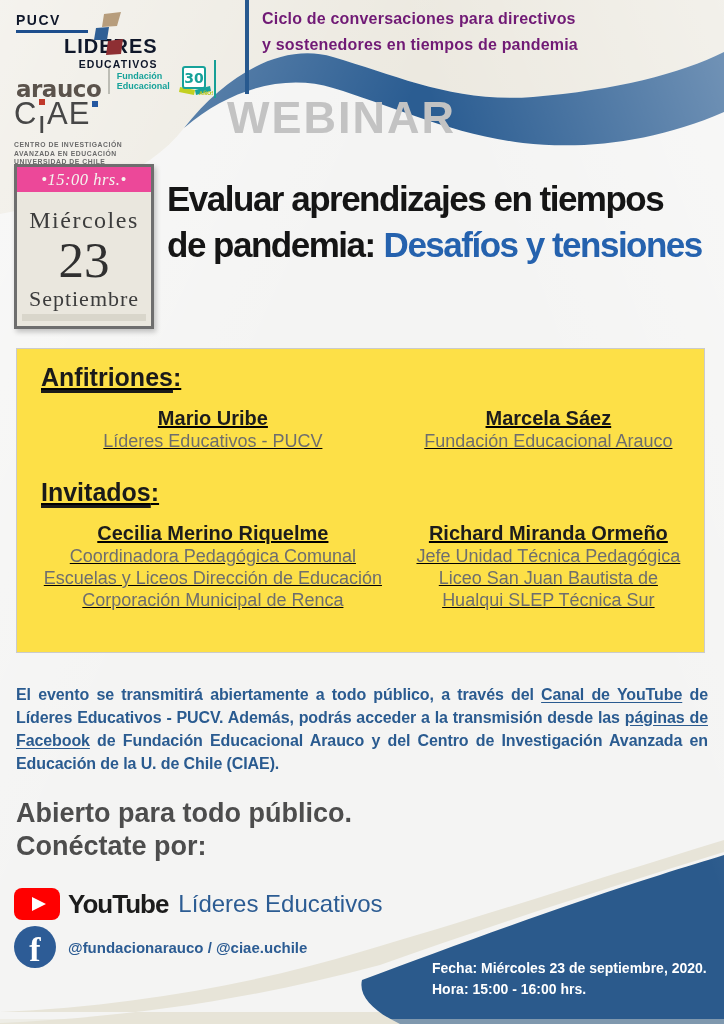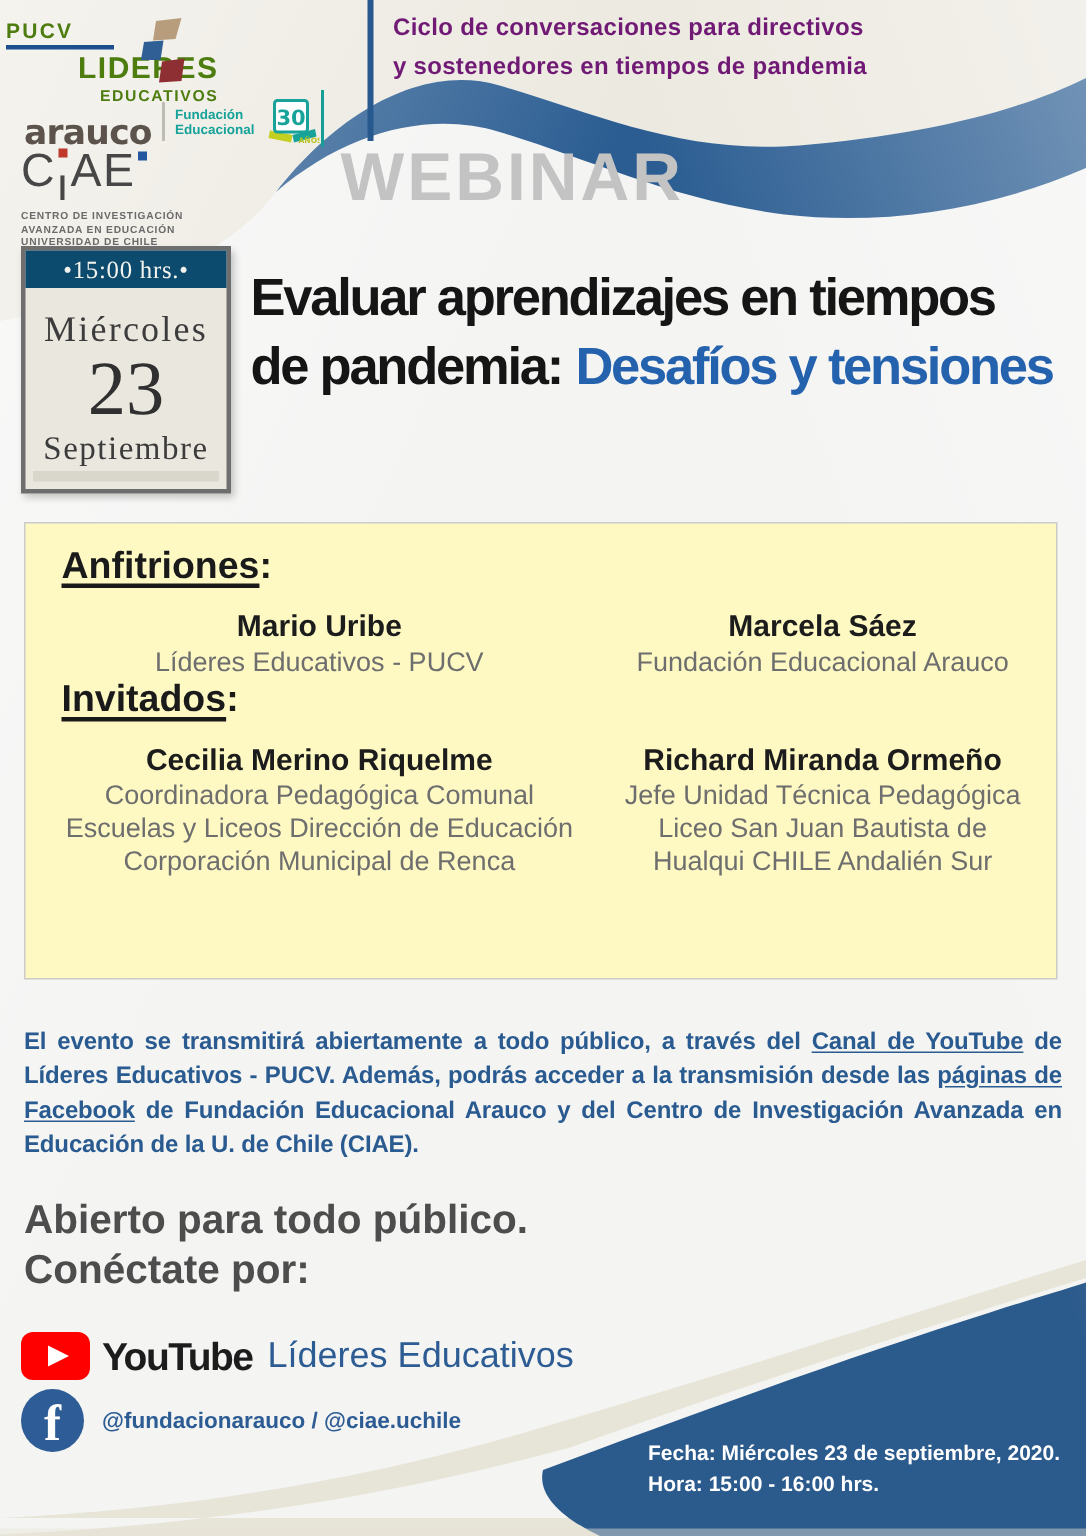--- a/index.html
+++ b/index.html
@@ -11,21 +11,21 @@
          background:linear-gradient(115deg,rgba(255,255,255,.45) 0%,rgba(255,255,255,0) 38%),
                     linear-gradient(250deg,rgba(255,255,255,.35) 0%,rgba(255,255,255,0) 30%);}
   #content{position:absolute;inset:0;z-index:2;}
 
   
   #banner-border{left:245px;top:0;width:4px;height:94px;background:#27598f;}
   #banner{left:262px;top:6px;width:455px;color:#701a75;font-weight:bold;
           font-size:16px;line-height:26px;letter-spacing:.2px;white-space:nowrap;}
 
   
-  #pucv-logo{left:4px;top:12px;color:#4d7c0f;}
+  #pucv-logo{left:16px;top:12px;color:#0f172a;}
   #pucv-top{font-size:14px;font-weight:bold;letter-spacing:1.5px;border-bottom:3px solid #1d4e8d;
             width:72px;padding-bottom:2px;}
   #pucv-mid{font-size:20px;font-weight:bold;letter-spacing:1px;margin-top:2px;margin-left:48px;}
   #pucv-bot{font-size:10.5px;font-weight:bold;letter-spacing:1.1px;text-align:right;}
   #pucv-pinwheel{left:94px;top:12px;}
 
   #arauco-row{left:16px;top:60px;display:flex;align-items:center;gap:7px;}
   #arauco-word{font-family:"DejaVu Sans",sans-serif;font-size:23px;font-weight:bold;
                color:#5b534c;letter-spacing:-.5px;margin-top:16px;}
   .vsep{width:1.5px;height:26px;background:#bdbdb5;}
@@ -38,40 +38,40 @@
   .sq{width:6px;height:6px;display:inline-block;}
   #ciae-idot{display:inline-flex;flex-direction:column;align-items:center;}
   #ciae-sub{margin-top:3px;font-size:6.8px;line-height:8.6px;font-weight:bold;
             color:#6a6a6a;letter-spacing:.55px;}
 
   
   #webinar{left:227px;top:92px;font-size:45px;font-weight:800;color:#c3c3c3;letter-spacing:2px;}
   #calendar{left:14px;top:164px;width:134px;background:#eae7de;border:3px solid #6e6e6e;
             box-shadow:2px 3px 5px rgba(0,0,0,.22);text-align:center;
             font-family:"Liberation Serif",serif;color:#3c3c3c;}
-  #cal-time{background:#0c4a6e;color:#f4f4ee;font-size:16.5px;line-height:25px;
-            font-family:"Liberation Serif",serif;letter-spacing:.5px;}
+  #cal-time{background:#ec4899;color:#f4f4ee;font-size:16.5px;line-height:25px;
+            font-family:"Liberation Serif",serif;letter-spacing:.5px;font-style:italic;}
   #cal-weekday{font-size:24px;line-height:28px;letter-spacing:1.5px;margin-top:14px;}
   #cal-day{font-size:51px;line-height:52px;font-weight:400;color:#303030;}
   #cal-month{font-size:22px;line-height:25px;letter-spacing:1px;}
   #cal-strip{height:7px;background:#d9d6cb;margin:3px 5px 5px 5px;}
 
   #title{left:167px;top:176px;white-space:nowrap;font-weight:800;
          font-size:35px;line-height:46px;letter-spacing:-1.5px;color:#151515;}
   #title .blue{color:#2562ae;margin-left:9px;}
 
   
-  #panel{left:16px;top:348px;width:689px;height:305px;background:#fef9c3;
-         border:1.5px solid #cbcbcb;box-sizing:border-box;padding:14px 8px 0 8px;}
+  #panel{left:16px;top:348px;width:689px;height:305px;background:#fde047;
+         border:1.5px solid #cbcbcb;box-sizing:border-box;padding:14px 8px 0 8px;text-decoration:underline;}
   .heading{font-size:25px;font-weight:800;color:#1a1a1a;margin-left:16px;}
   .heading .hw{text-decoration:underline;text-decoration-thickness:2.5px;text-underline-offset:4px;}
   .people{display:grid;grid-template-columns:56% 44%;margin-top:14px;text-align:center;}
   .pname{font-size:20px;font-weight:bold;color:#1c1c1c;line-height:24px;}
   .prole{font-size:18px;color:#6e6e6e;line-height:22px;white-space:nowrap;}
-  #guests-heading{}
+  #guests-heading{margin-top:26px;}
 
   
   #broadcast{left:16px;top:683px;width:692px;text-align:justify;color:#2a5b90;
              font-weight:bold;font-size:16px;line-height:23px;letter-spacing:-.1px;}
   #broadcast .link{text-decoration:underline;text-underline-offset:2px;cursor:pointer;}
 
   
   #open{left:16px;top:797px;font-size:27px;line-height:33px;font-weight:bold;color:#4d4d4d;}
   #yt-row{left:14px;top:888px;display:flex;align-items:center;}
   #yt-wordmark{font-size:26px;font-weight:bold;color:#1c1c1c;letter-spacing:-1px;margin-left:8px;}
@@ -190,21 +190,21 @@
       <div>
         <div class="pname">Cecilia Merino Riquelme</div>
         <div class="prole">Coordinadora Pedagógica Comunal</div>
         <div class="prole">Escuelas y Liceos Dirección de Educación</div>
         <div class="prole">Corporación Municipal de Renca</div>
       </div>
       <div>
         <div class="pname">Richard Miranda Ormeño</div>
         <div class="prole">Jefe Unidad Técnica Pedagógica</div>
         <div class="prole">Liceo San Juan Bautista de</div>
-        <div class="prole">Hualqui CHILE Andalién Sur</div>
+        <div class="prole">Hualqui SLEP Técnica Sur</div>
       </div>
     </div>
   </div>
 
   <div id="broadcast" class="abs"><span>El evento se transmitirá abiertamente a todo público, a través del </span><span class="link">Canal de YouTube</span><span> de Líderes Educativos - PUCV. Además, podrás acceder a la transmisión desde las </span><span class="link">páginas de Facebook</span><span> de Fundación Educacional Arauco y del Centro de Investigación Avanzada en Educación de la U. de Chile (CIAE).</span></div>
 
   <div id="open" class="abs">
     <div>Abierto para todo público.</div>
     <div>Conéctate por:</div>
   </div>

